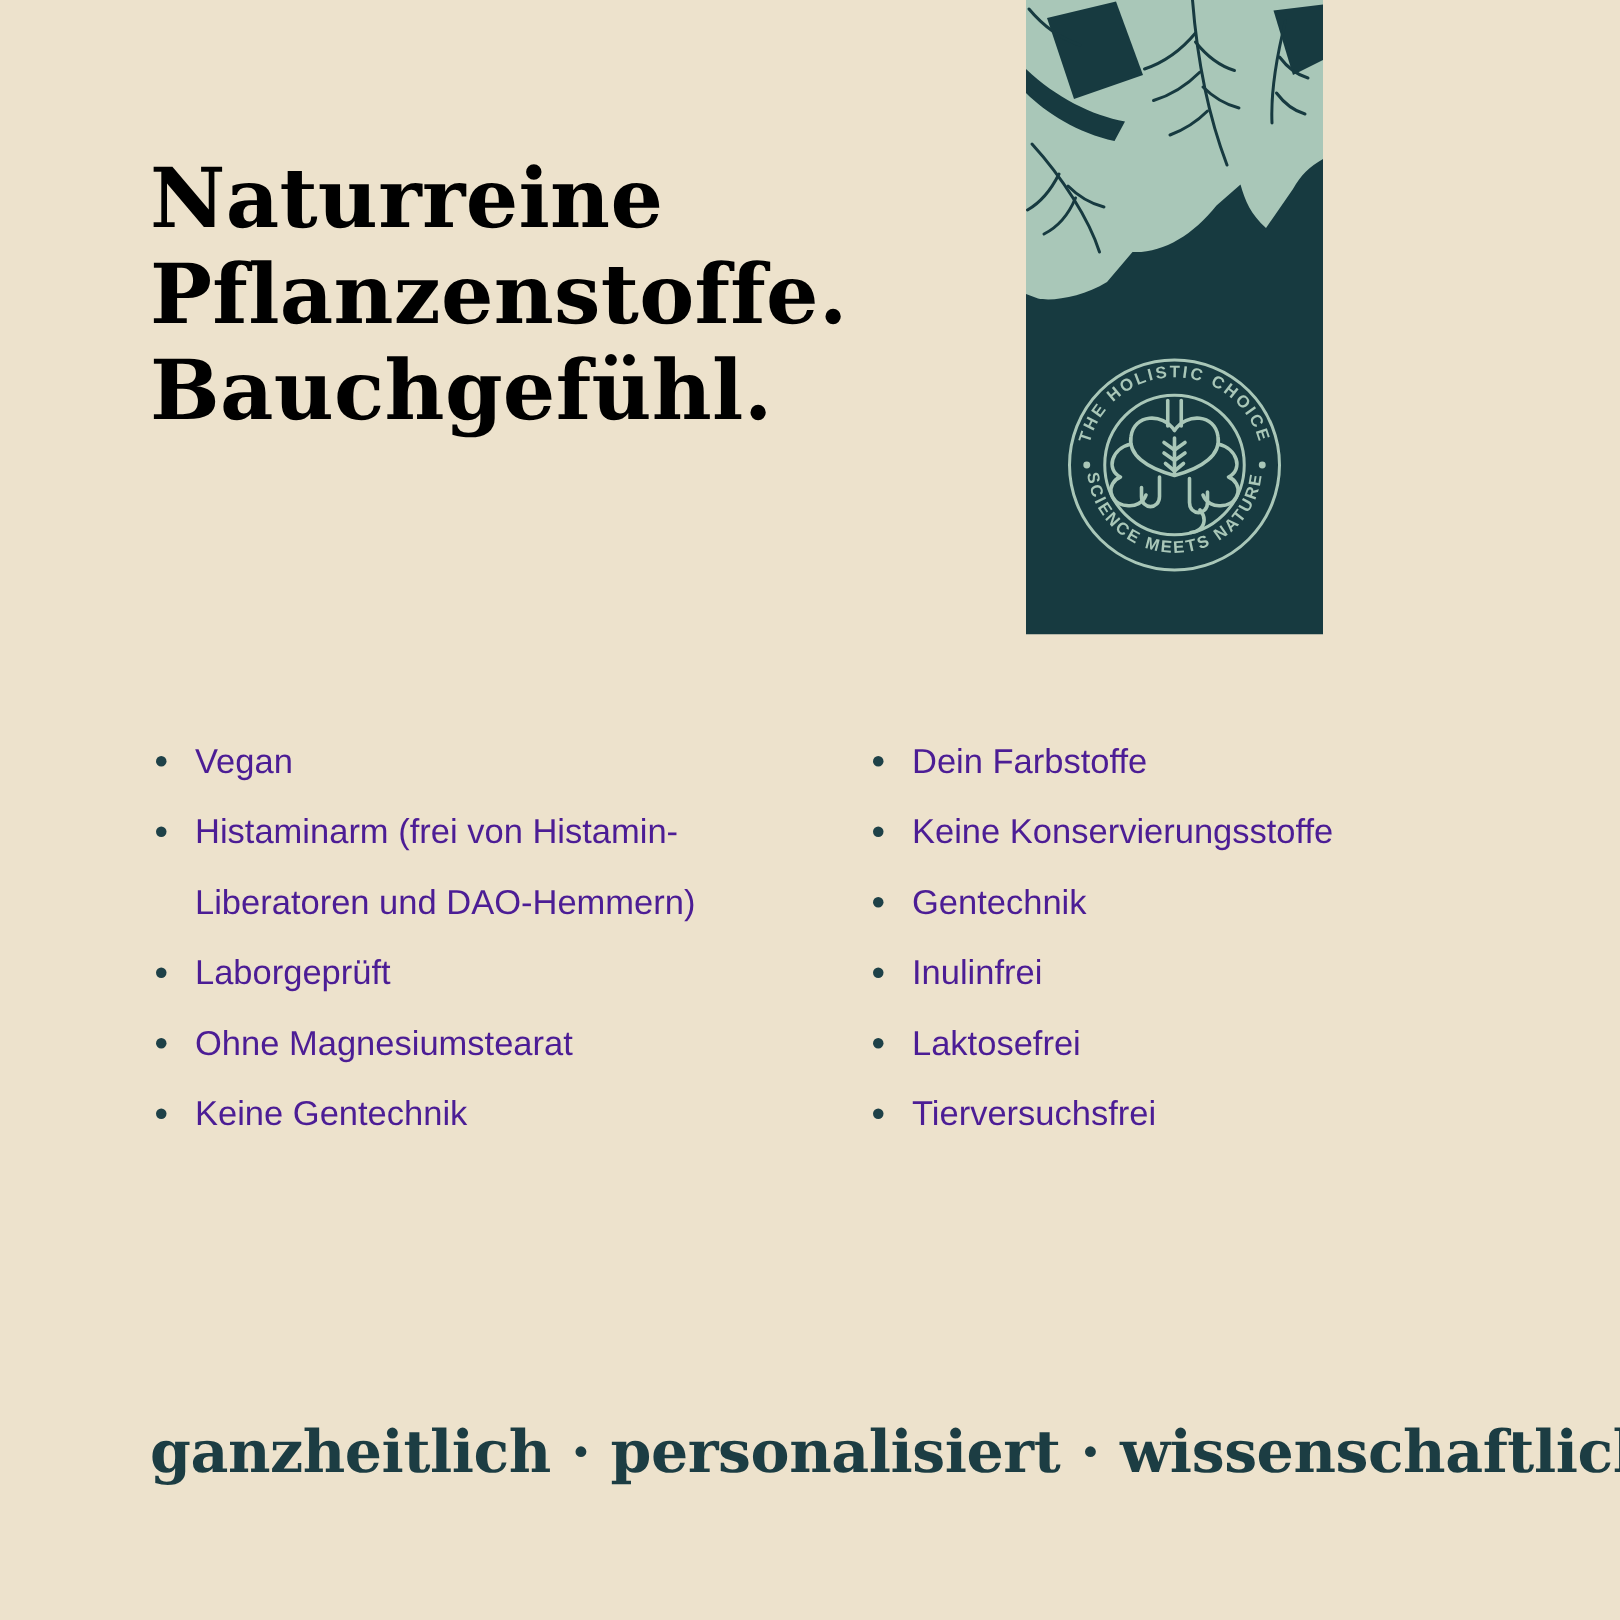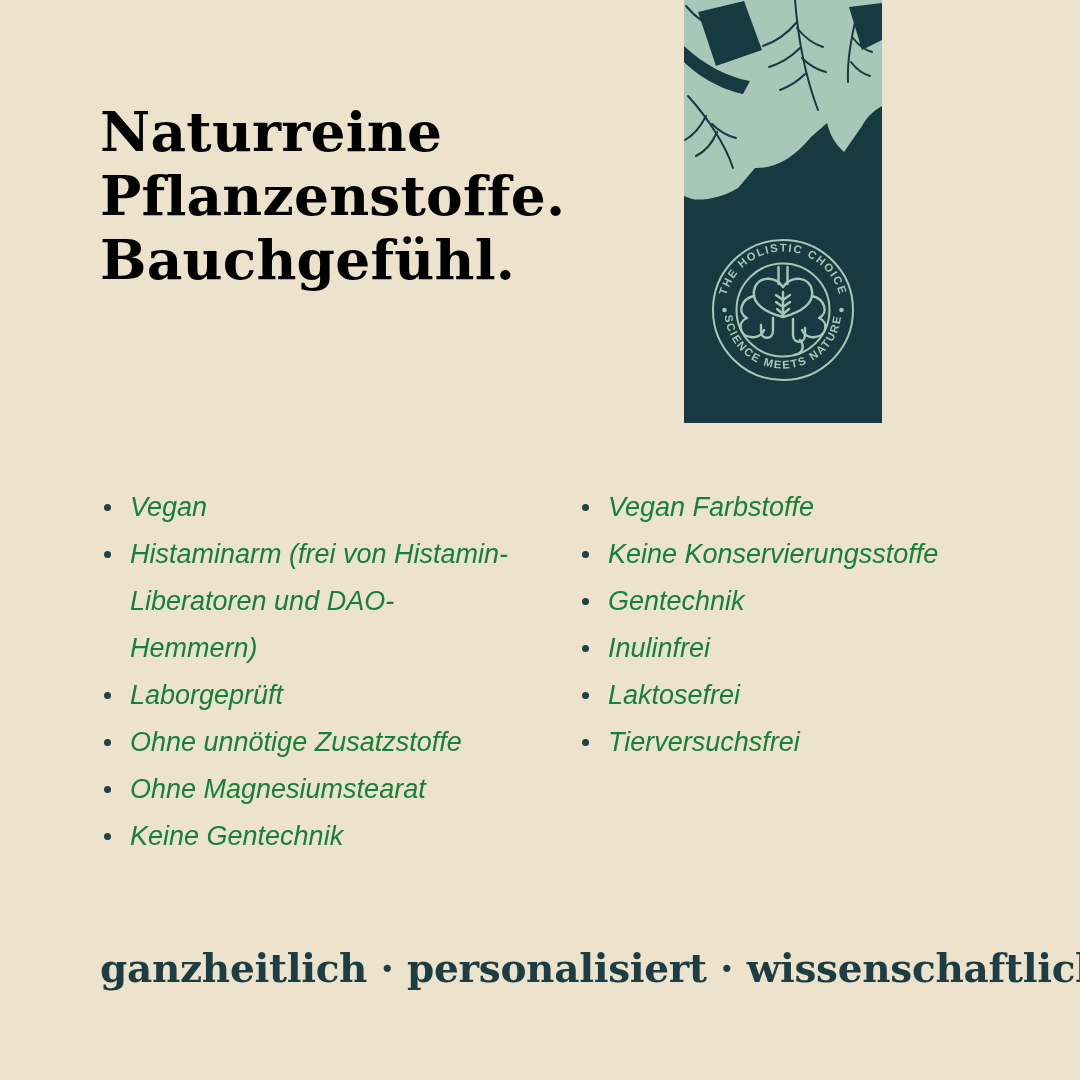--- a/index.html
+++ b/index.html
@@ -30,21 +30,21 @@
   .badge { position:absolute; left:50%; top:237px; transform:translateX(-50%); }
 
   
   ul.benefits {
     position:absolute; top:484px; list-style:none;
   }
   ul.benefits.left  { left:100px; width:412px; }
   ul.benefits.right { left:578px; width:444px; }
   ul.benefits li {
     position:relative; padding-left:30px;
-    font-size:27px; line-height:47px; color:#15803d;font-style:italic;
+    font-size:23px; line-height:47px; color:#4c1d95;
   }
   ul.benefits .dot {
     position:absolute; left:4px; top:20px;
     width:7px; height:7px; border-radius:50%;
     background:#1E4148;
   }
 
   
   .footer {
     position:absolute; left:100px; top:944px; width:900px;
@@ -132,27 +132,26 @@
         <path d="M10,6 L10,22 C10,31 22,31 22,22 L22,15"></path>
         <path d="M17,27 C22,33 20,41 11,42"></path>
       </g>
     </svg>
   </div>
 
   <ul class="benefits left">
     <li><span class="dot"></span><span>Vegan</span></li>
     <li><span class="dot"></span><span>Histaminarm (frei von Histamin-Liberatoren und DAO-Hemmern)</span></li>
     <li><span class="dot"></span><span>Laborgeprüft</span></li>
-    <li><span class="dot"></span><span>Ohne unnötige Zusatzstoffe</span></li>
     <li><span class="dot"></span><span>Ohne Magnesiumstearat</span></li>
     <li><span class="dot"></span><span>Keine Gentechnik</span></li>
   </ul>
 
   <ul class="benefits right">
-    <li><span class="dot"></span><span>Vegan Farbstoffe</span></li>
+    <li><span class="dot"></span><span>Dein Farbstoffe</span></li>
     <li><span class="dot"></span><span>Keine Konservierungsstoffe</span></li>
     <li><span class="dot"></span><span>Gentechnik</span></li>
     <li><span class="dot"></span><span>Inulinfrei</span></li>
     <li><span class="dot"></span><span>Laktosefrei</span></li>
     <li><span class="dot"></span><span>Tierversuchsfrei</span></li>
   </ul>
 
   <div class="footer">ganzheitlich · personalisiert · wissenschaftlich</div>
 
 </div>

